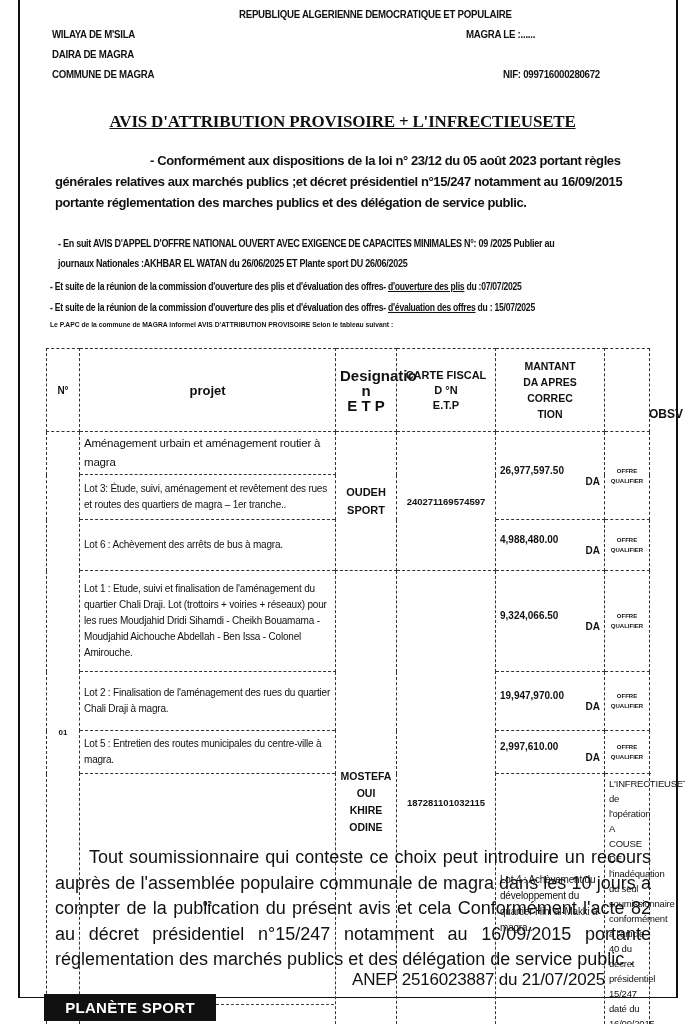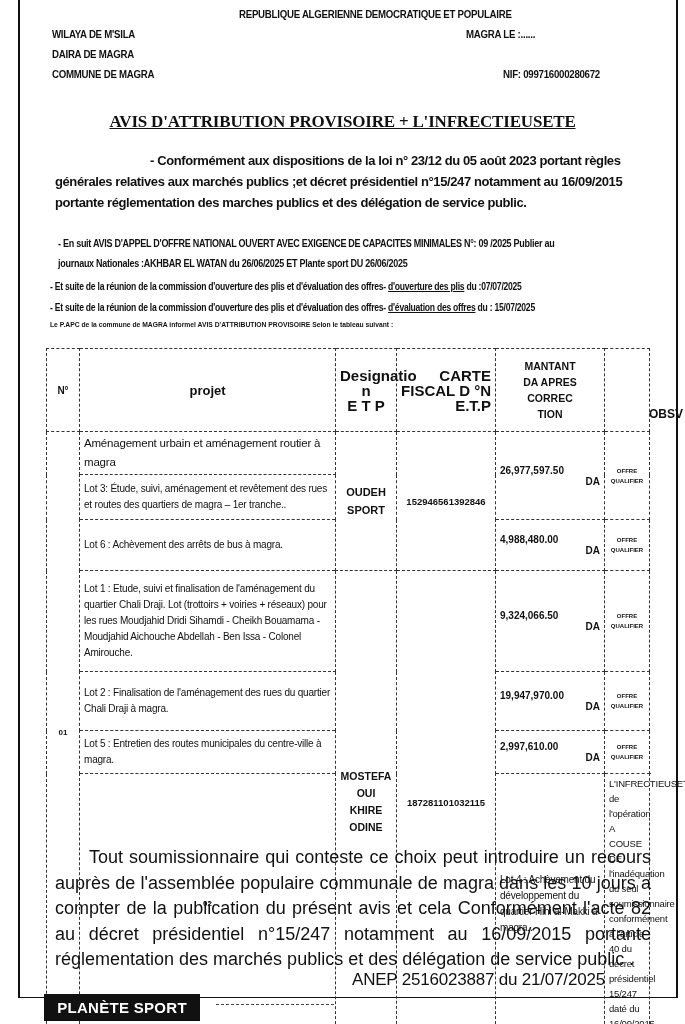--- a/index.html
+++ b/index.html
@@ -19,21 +19,21 @@
   table.t { position:absolute; left:46px; top:348px; width:603px; border-collapse:collapse; table-layout:fixed; font-size:10.5px; }
   table.t td, table.t th { border:1px dashed #333; padding:2px 4px; vertical-align:middle; }
   table.t th { font-weight:bold; text-align:center; height:70px; }
   .proj { font-size:10px; line-height:16px; letter-spacing:-0.2px; }
   .center { text-align:center; }
   .amt { font-size:10px; }
   .amt span.da { float:right;padding-left:40px; }
   .obsv { font-size:6px; font-weight:bold; text-align:center; line-height:10px; }
   .para2 { left:55px; width:596px; top:845px; font-size:18px; line-height:25.5px; white-space:normal; text-align:justify; }
   .para2 .ind { display:inline-block; width:34px; }
-  .footer-logo { left:44px; top:994px; width:156px; height:27px; background:#111; color:#fff; font-weight:bold;
+  .footer-logo { left:44px; top:994px; width:172px; height:27px; background:#111; color:#fff; font-weight:bold;
                  font-size:15px; text-align:center; line-height:27px; letter-spacing:0.3px; }
   .footer-ref { left:352px; top:970px; font-size:17px; font-family:"Liberation Sans",sans-serif; letter-spacing:-0.2px; }
   .dash { position:absolute; border-top:1px dashed #444; }
 </style>
 </head>
 <body>
 
 <div class="frame"></div>
 
 <div class="abs hdr" style="left:239px; top:8px;">REPUBLIQUE ALGERIENNE DEMOCRATIQUE ET POPULAIRE</div>
@@ -70,40 +70,40 @@
   </colgroup>
   <tbody>
       <tr>
     <th style="font-size:10px;">N°</th>
     <th style="font-size:13px;">projet</th>
     <th style="font-size:15px; line-height:15px;">
       <div>Designatio</div>
       <div>n</div>
       <div>E T P</div>
     </th>
-    <th style="font-size:15px; line-height:15px;text-align:right;">
+    <th style="font-size:11px; line-height:15px;">
       <div>CARTE FISCAL D  °N</div>
       <div>E.T.P</div>
     </th>
     <th style="font-size:10.5px; line-height:16px;">
       <div>MANTANT</div>
       <div>DA APRES CORREC</div>
       <div>TION</div>
     </th>
     <th style="font-size:12px; vertical-align:bottom; padding-bottom:10px;padding-left:44px;">OBSV</th>
   </tr>
 
   <tr>
     <td rowspan="7" class="center" style="font-size:8px; font-weight:bold;">01</td>
     <td class="proj" style="font-size:11.5px; line-height:19px; height:38px;">Aménagement urbain et aménagement routier à magra</td>
     <td rowspan="3" class="center b" style="font-size:11px; line-height:18px;">
       <div>OUDEH</div>
       <div>SPORT</div>
     </td>
-    <td rowspan="3" class="center b" style="font-size:9.5px;">152946561392846</td>
+    <td rowspan="3" class="center b" style="font-size:9.5px;">240271169574597</td>
     <td rowspan="2" class="amt b"><span>26,977,597.50</span><span class="da">DA</span></td>
     <td rowspan="2" class="obsv">
           <div>OFFRE</div>
           <div>QUALIFIER</div>
         </td>
   </tr>
   <tr>
     <td class="proj" style="height:40px;">Lot 3: Étude, suivi, aménagement et revêtement des rues et routes des quartiers de magra – 1er tranche..</td>
   </tr>
 

